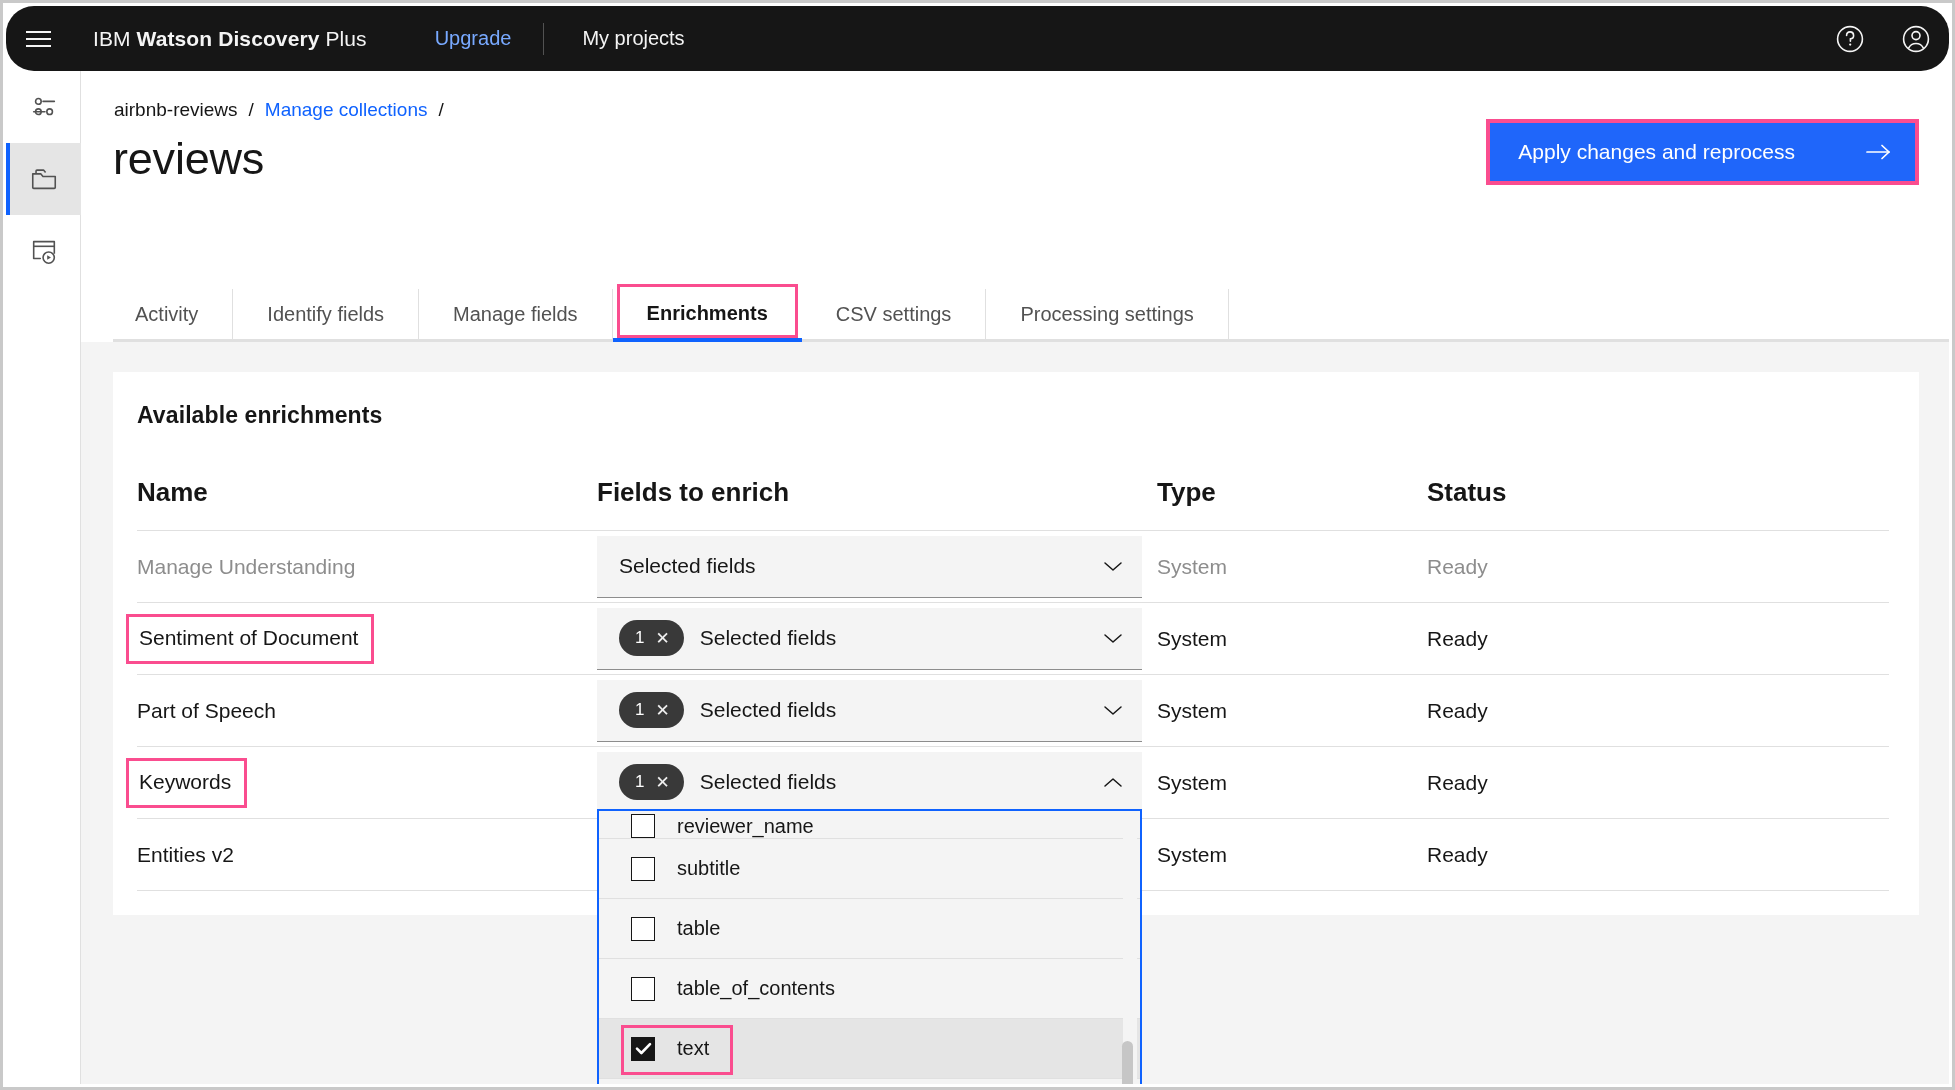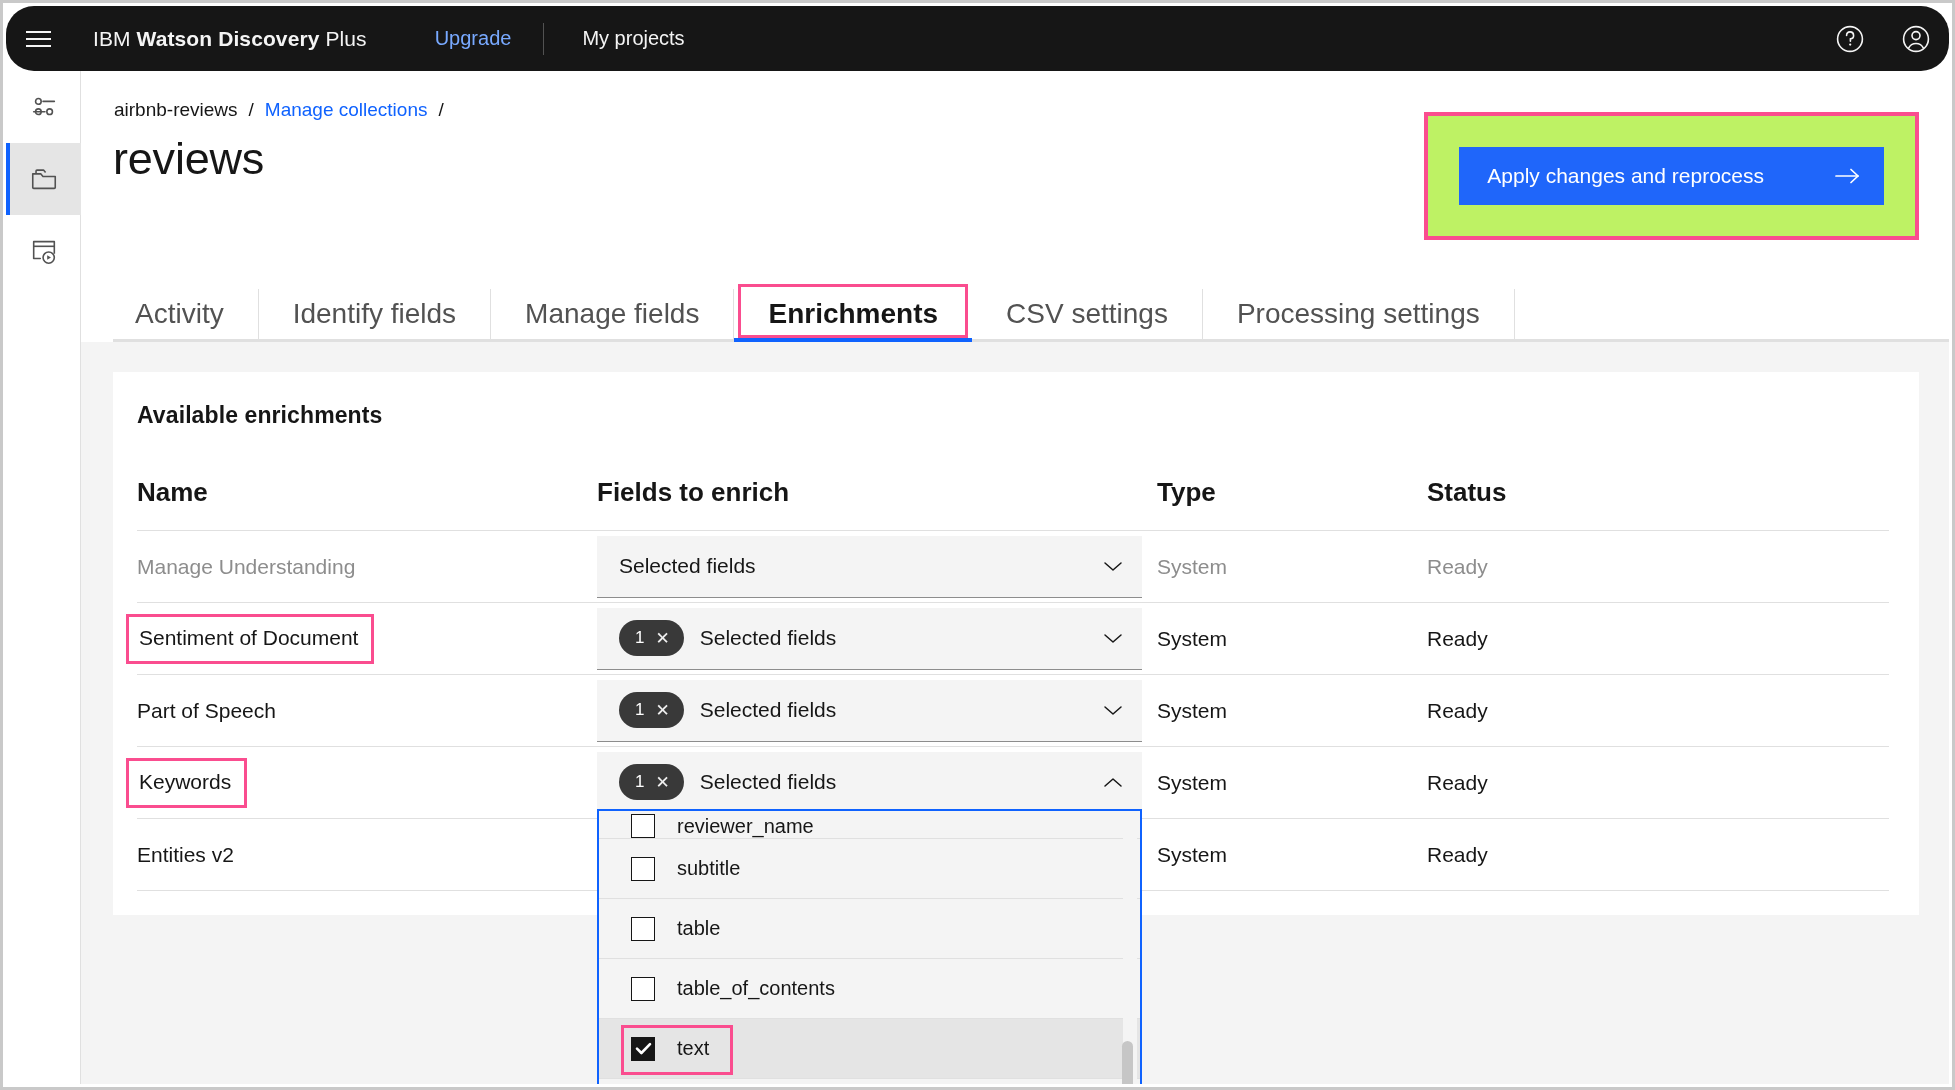--- a/index.html
+++ b/index.html
@@ -138,24 +138,24 @@
     top: 62px; left: 32px;
     font-size: 45px;
     font-weight: 300;
     color: #161616;
     letter-spacing: -.2px;
   }
 
   
   .apply-wrap {
     position: absolute;
-    top: 41px; right: 30px;
+    top: 48px; right: 30px;
     border: 4px solid #fa4d8f;
-    background: #bef264;
-    padding: 31px;
+    background: #a16207;
+    padding: 0;
   }
   .apply-btn {
     display: flex;
     align-items: center;
     background: #1f66fa;
     color: #ffffff;
     border: none;
     height: 58px;
     padding: 0 22px 0 28px;
     font-size: 21px;
@@ -174,21 +174,21 @@
     top: 218px; left: 32px; right: 0;
     height: 53px;
     display: flex;
     align-items: stretch;
   }
   .tab {
     position: relative;
     display: flex;
     align-items: center;
     padding: 0 34px;
-    font-size: 28px;
+    font-size: 20px;
     color: #525252;
     border-bottom: 3px solid #e0e0e0;
     border-right: 1px solid #e0e0e0;
     cursor: pointer;
     white-space: nowrap;
     background: #ffffff;
   }
   .tab:first-child { padding-left: 22px; }
   .tab.active {
     color: #161616;

